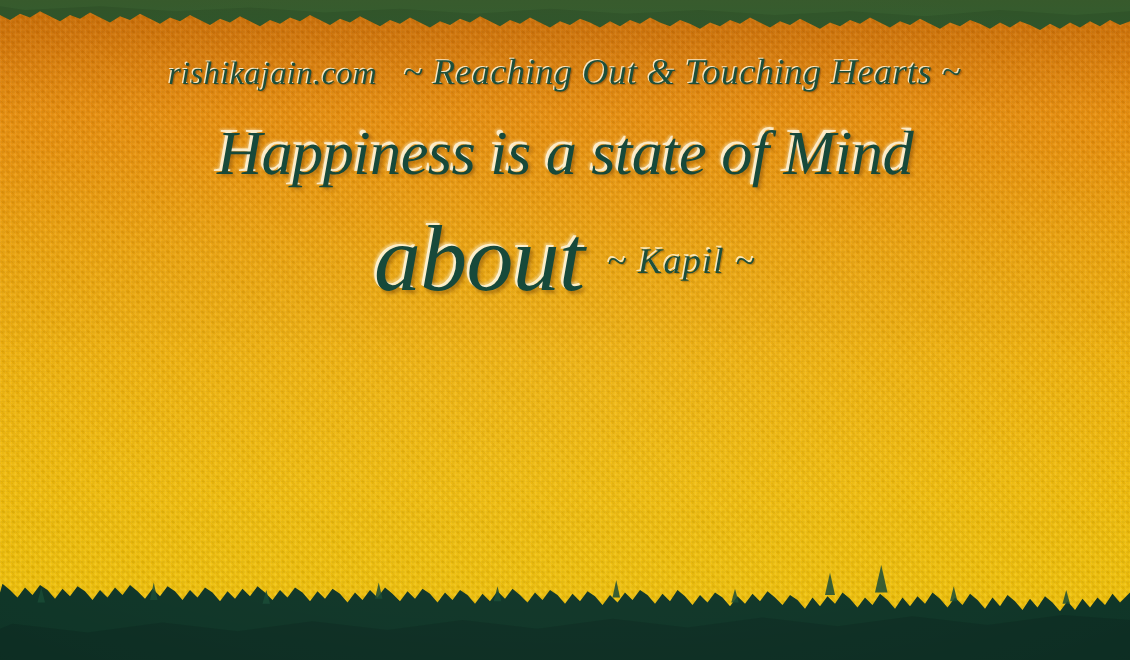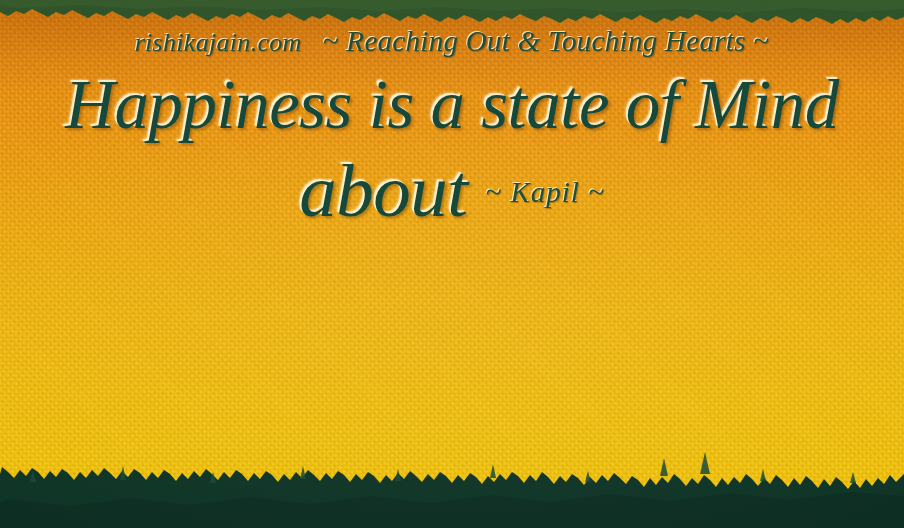--- a/index.html
+++ b/index.html
@@ -92,21 +92,21 @@
   #content {
     position: absolute;
     inset: 0;
     display: flex;
     flex-direction: column;
     align-items: center;
     z-index: 5;
   }
 
   #site-credit {
-    margin-top: 27px;
+    margin-top: 44px;
     font-size: 27px;
     font-style: italic;
     line-height: 1;
     white-space: nowrap;
     color: #1d4f3a;
     text-shadow:
       -1px -1px 0 rgba(255,248,225,0.85),
        1px  1px 1px rgba(60,25,0,0.35);
     letter-spacing: 0.3px;
   }
@@ -117,21 +117,21 @@
     margin-top: 6px;
     width: 100%;
     text-align: center;
   }
 
   .q-line {
     display: block;
     color: #17493a;
     font-style: italic;
     font-weight: 400;
-    font-size: 69px;
+    font-size: 50px;
     line-height: 86px;
     white-space: nowrap;
     letter-spacing: -0.5px;
     text-shadow:
       -2px -2px 0 rgba(255,250,230,0.80),
       -3px -3px 2px rgba(255,250,230,0.40),
        2px  2px 3px rgba(90,45,0,0.40);
   }
   .q-line.l4 { font-size: 75px; }
 

